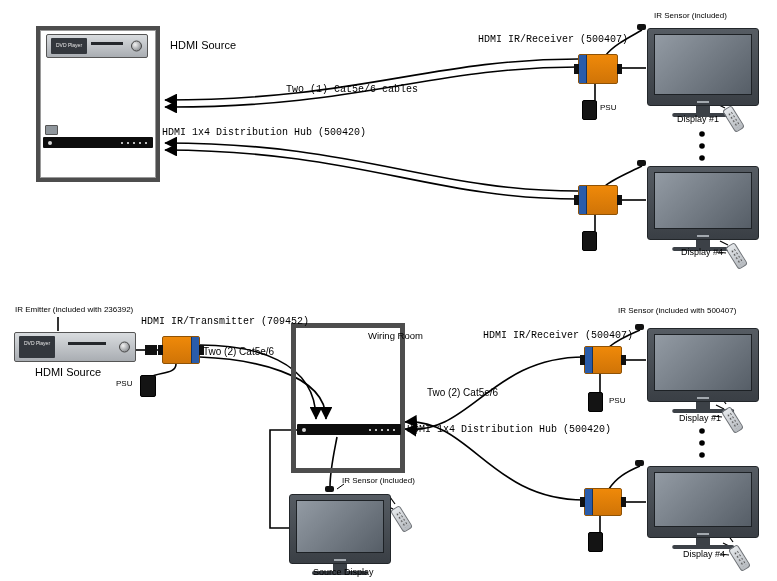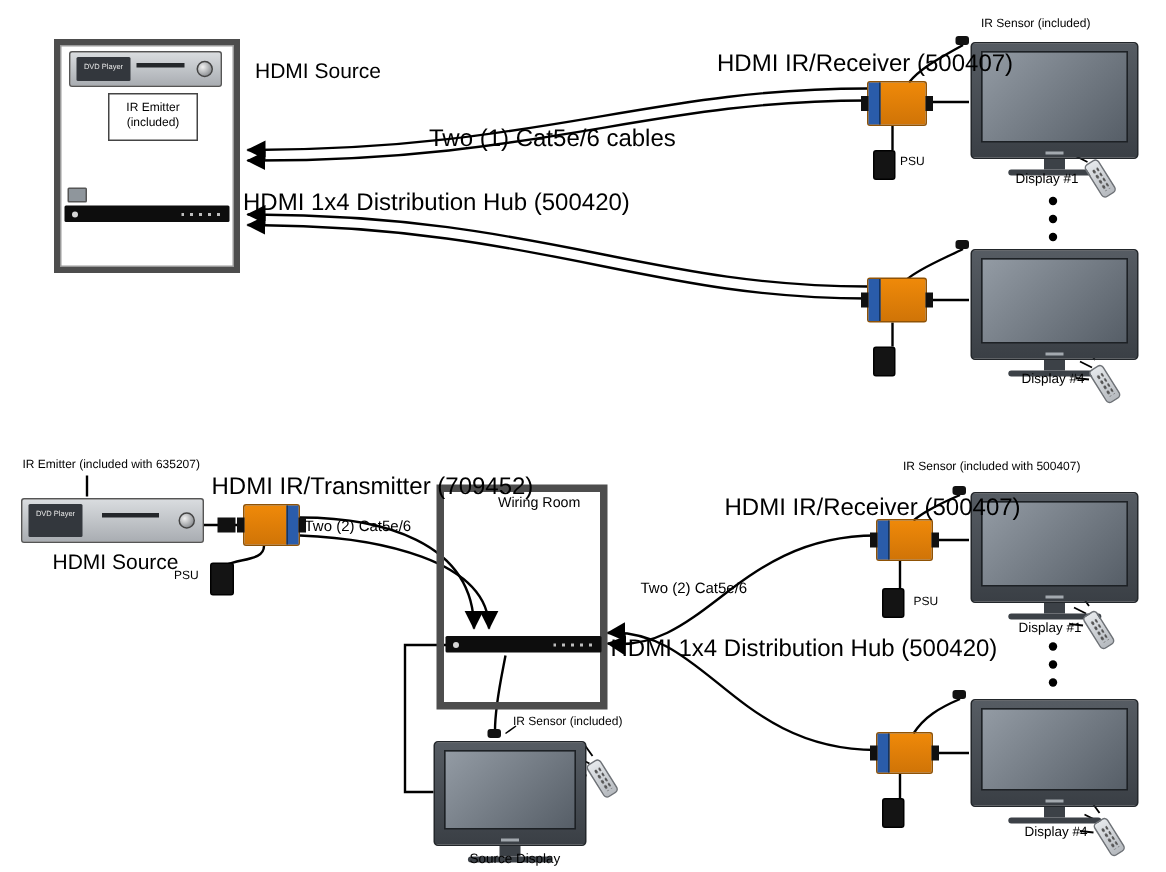--- a/index.html
+++ b/index.html
@@ -4,22 +4,22 @@
 <style>
   * { box-sizing: border-box; margin: 0; padding: 0; }
   html,body { background:#fff; }
   .canvas {
     position: relative; width: 777px; height: 581px;
     background: #fff; overflow: hidden;
     font-family: "Liberation Sans", sans-serif;
   }
   .cables { position:absolute; left:0; top:0; z-index:1; }
   .label { position:absolute; z-index:5; color:#000; white-space:nowrap; line-height:1.15; }
-  .s11 { font-size:14px; } .s105 { font-size:16px; } .s10 { font-size:10px; }
-  .s95 { font-size:9.5px; } .s9 { font-size:9px; } .s8 { font-size:8px; }
+  .s11 { font-size:11px; } .s105 { font-size:10px;font-family:Liberation Mono, monospace; } .s10 { font-size:10px; }
+  .s95 { font-size:9.5px;margin-left:36px; } .s9 { font-size:9px; } .s8 { font-size:8px; }
 
   .rack { position:absolute; z-index:2; border:4px solid var(--frame,#4d4d4d); background:#fff; box-shadow: inset 0 0 0 1px #9a9a9a; }
   .room { position:absolute; z-index:2; border:5px solid var(--frame,#4d4d4d); background:transparent; }
 
   .player { position:absolute; z-index:4; background:linear-gradient(#d9dcdf,#a9adb2); border:1px solid #555; border-radius:2px; }
   .player .panel { position:absolute; left:4px; top:3px; bottom:3px; width:36px; background:#33373d; border-radius:1px;
                    color:#e8e8e8; font-size:5px; line-height:6px; text-align:center; padding-top:4px; overflow:hidden; }
   .player .slot { position:absolute; left:44%; right:24%; top:32%; height:3px; background:#24272b; }
   .player .knob { position:absolute; right:5px; top:50%; transform:translateY(-50%); width:11px; height:11px; border-radius:50%;
                   background:radial-gradient(circle at 35% 35%, #f2f2f2, #6f7378); border:1px solid #444; }
@@ -139,21 +139,20 @@
   </svg>
 
   <div class="rack" style="left:36px;top:26px;width:124px;height:156px"></div>
 
   <div class="player" style="left:46px;top:34px;width:102px;height:24px">
     <div class="panel">DVD Player</div>
     <div class="slot"></div>
     <div class="knob"></div>
   </div>
 
-  <div class="callout" style="left:72px;top:62px;width:60px;height:32px">IR Emitter (included)</div>
 
   <div class="conn" style="left:45px;top:125px;width:13px;height:10px"></div>
   <div class="hubbar" style="left:43px;top:137px;width:110px;height:11px"></div>
 
   <div class="label s11" style="left:170px;top:39px">HDMI Source</div>
   <div class="label s105" style="left:286px;top:84px">Two (1) Cat5e/6 cables</div>
   <div class="label s105" style="left:162px;top:127px">HDMI 1x4 Distribution Hub (500420)</div>
   <div class="label s105" style="left:478px;top:34px">HDMI IR/Receiver (500407)</div>
   <div class="label s8" style="left:654px;top:11px">IR Sensor (included)</div>
   <div class="label s8" style="left:600px;top:103px">PSU</div>
@@ -185,30 +184,30 @@
   <div class="sensor" style="left:637px;top:160px"></div>
 
   <div class="tv" style="left:647px;top:166px;width:112px;height:74px">
     <div class="bezel"></div>
     <div class="screen"></div>
     <div class="neck"></div>
     <div class="base"></div>
   </div>
   <div class="remote" style="left:731px;top:243px"></div>
 
-  <div class="label s8" style="left:15px;top:305px">IR Emitter (included with 635207)</div>
+  <div class="label s8" style="left:15px;top:305px">IR Emitter (included with 236392)</div>
   <div class="label s105" style="left:141px;top:316px">HDMI IR/Transmitter (709452)</div>
   <div class="label s11" style="left:35px;top:366px">HDMI Source</div>
   <div class="label s8" style="left:116px;top:379px">PSU</div>
   <div class="label s10" style="left:203px;top:346px">Two (2) Cat5e/6</div>
   <div class="label s95" style="left:332px;top:331px">Wiring Room</div>
   <div class="label s10" style="left:427px;top:387px">Two (2) Cat5e/6</div>
   <div class="label s105" style="left:407px;top:424px">HDMI 1x4 Distribution Hub (500420)</div>
   <div class="label s105" style="left:483px;top:330px">HDMI IR/Receiver (500407)</div>
-  <div class="label s8" style="left:602px;top:306px">IR Sensor (included with 500407)</div>
+  <div class="label s8" style="left:618px;top:306px">IR Sensor (included with 500407)</div>
   <div class="label s8" style="left:609px;top:396px">PSU</div>
   <div class="label s9" style="left:679px;top:413px">Display #1</div>
   <div class="label s9" style="left:683px;top:549px">Display #4</div>
   <div class="label s8" style="left:342px;top:476px">IR Sensor (included)</div>
   <div class="label s9" style="left:313px;top:567px">Source Display</div>
 
   <div class="player" style="left:14px;top:332px;width:122px;height:30px">
     <div class="panel">DVD Player</div>
     <div class="slot"></div>
     <div class="knob"></div>

